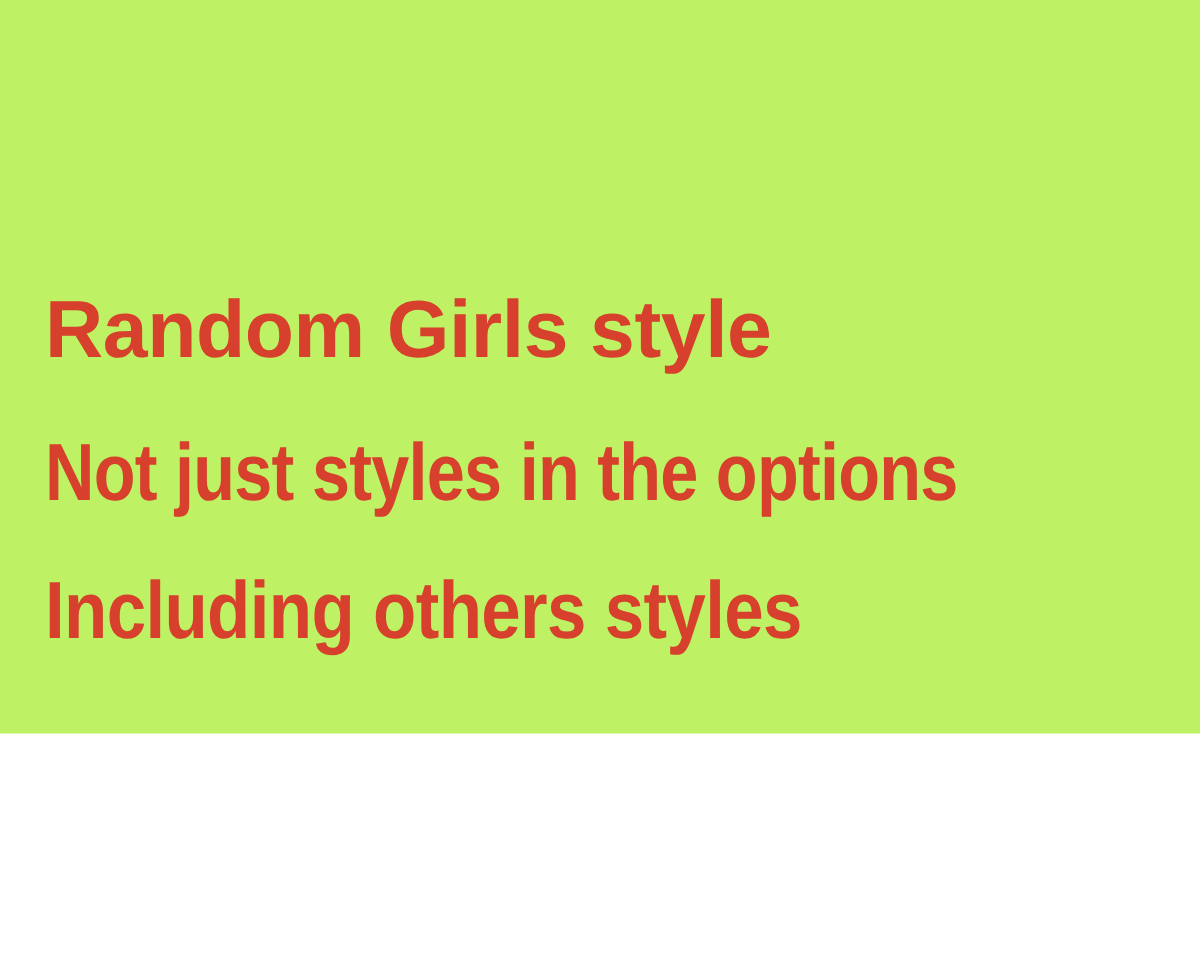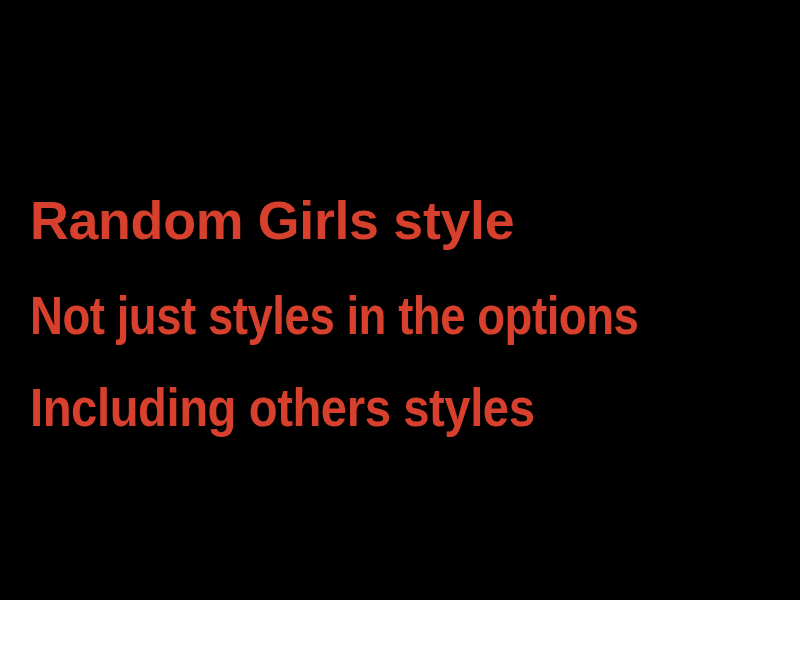--- a/index.html
+++ b/index.html
@@ -11,22 +11,22 @@
     width: 800px;
     height: 645px;
     background: #ffffff;
     font-family: "Liberation Sans", sans-serif;
     overflow: hidden;
   }
 
   #canvas {
     position: relative;
     width: 800px;
-    height: 600px;
-    background: #000000;
+    height: 489px;
+    background: #bef264;
     box-sizing: border-box;
   }
 
   .text-line {
     position: absolute;
     left: 30px;
     margin: 0;
     padding: 0;
     color: #d6402c;
     font-family: "Liberation Sans", sans-serif;

